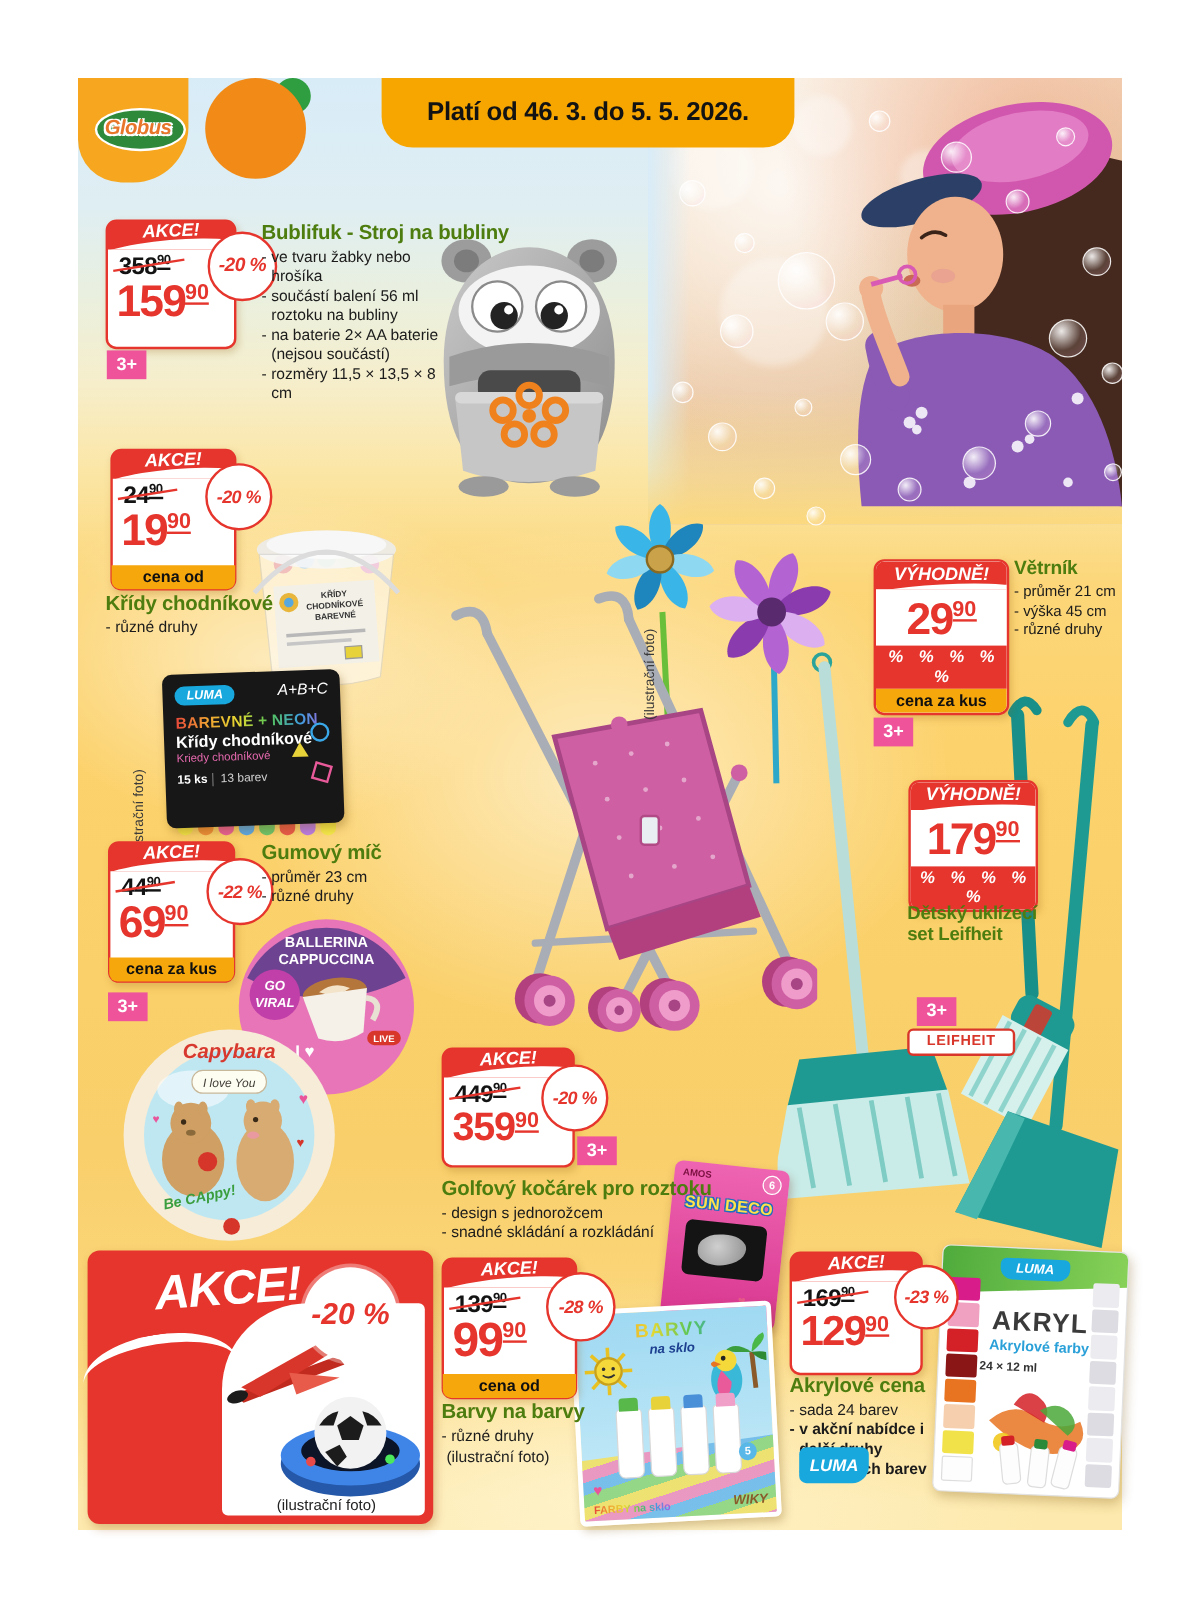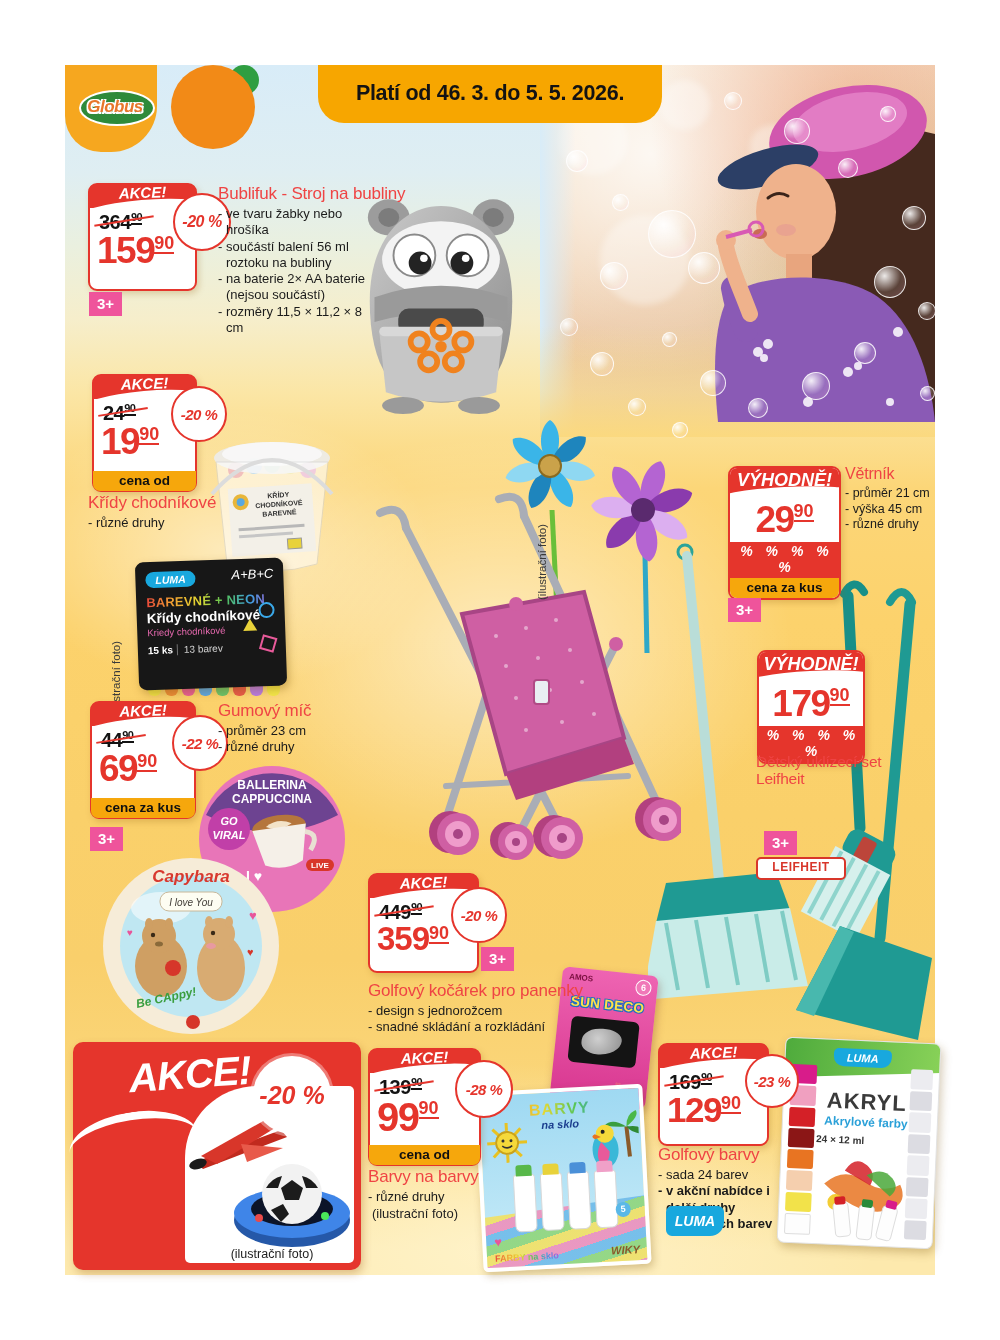--- a/index.html
+++ b/index.html
@@ -69,36 +69,36 @@
            border-top:2.5px solid #e5352c;transform:rotate(-9deg)}
   .pb-new{display:flex;align-items:flex-start;color:#e5352c;font-weight:800;line-height:.92;
            margin:1px 0 0 7px;letter-spacing:-1.5px;font-size:37px}
   .pb-new .dec{font-size:18px;margin-top:1px;border-bottom:2.5px solid #e5352c;letter-spacing:0}
   .pb-bar{position:absolute;left:-1px;right:-1px;bottom:-1px;background:#f6a70c;color:#101010;
            font-weight:700;font-size:13.5px;text-align:center;padding:2px 0 3px;border-radius:0 0 7px 7px}
 
   .vybox{position:absolute;background:#fff;border:2px solid #e5352c;border-radius:9px;z-index:4;
            box-shadow:2px 3px 6px rgba(150,100,20,.25);overflow:hidden}
   .vb-head{background:#e5352c;color:#fff;font-weight:800;font-style:italic;text-align:center;
-           font-size:18px;padding:2px 0 4px;position:relative;overflow:hidden}
+           font-size:15px;padding:2px 0 4px;position:relative;overflow:hidden}
   .vb-head::after{content:"";position:absolute;left:-15%;top:19px;width:130%;height:18px;
            background:#fff;border-radius:50%;transform:rotate(-3deg)}
   .vb-price{display:flex;justify-content:center;align-items:flex-start;color:#e5352c;font-weight:800;
            font-size:37px;line-height:.95;letter-spacing:-1.5px;padding:7px 0 5px}
   .vb-price .dec{font-size:18px;margin-top:1px;border-bottom:2.5px solid #e5352c;letter-spacing:0}
   .vb-perc{background:#e5352c;color:#fff;font-weight:800;font-style:italic;text-align:center;
            font-size:14px;padding:1px 0 3px;word-spacing:9px}
   .vb-bar{background:#f6a70c;color:#101010;font-weight:700;font-size:13.5px;text-align:center;
            padding:2px 0 3px}
 
   .age{position:absolute;background:#ef549b;color:#fff;font-weight:800;font-size:15px;line-height:1;
            padding:4px 8px 5px;z-index:5}
 
   .pinfo{position:absolute;z-index:4}
-  .ptitle{font-weight:400;font-size:17px;color:#ef4444;line-height:1.12;letter-spacing:-.2px;
+  .ptitle{font-weight:700;font-size:17px;color:#4d7c0f;line-height:1.12;letter-spacing:-.2px;
            margin-bottom:3px}
   .pdetail{font-size:13px;color:#1b1b1b;line-height:1.25;padding-left:8px;text-indent:-8px}
   .pdetail.bold{font-weight:700}
   .vcap{position:absolute;writing-mode:vertical-rl;transform:rotate(180deg);font-size:11.5px;
            color:#3a3a3a;z-index:4}
   .hcap{position:absolute;font-size:13px;color:#222;z-index:4}
 
   
   .luma-logo{position:absolute;background:#18a8de;color:#fff;font-weight:800;font-style:italic;
            display:flex;align-items:center;justify-content:center;z-index:4;
@@ -275,37 +275,37 @@
 <div class="globus">
   <span>Globus</span>
 </div>
 <div class="datebar">Platí od 46. 3. do 5. 5. 2026.</div>
 
 <div class="pricebox" style="left:88px;top:183px;width:105px;height:104px">
   <div class="pb-head">
     <span class="pb-akce">AKCE!</span>
   </div>
   <div class="pb-old">
-    <span>364</span>
+    <span>358</span>
       <span class="dec">90</span>
   </div>
   <div class="pb-new">
     <span>159</span>
       <span class="dec">90</span>
   </div>
   <div class="pb-circle" style="width:54px;height:54px;right:-36px;top:8px;font-size:16px">-20 %</div>
 </div>
 <div class="age" style="left:89px;top:292px">3+</div>
 <div class="pinfo" style="left:218px;top:184px;width:240px">
   <div class="ptitle">Bublifuk - Stroj na bubliny</div>
   <div style="width:158px">
     <div class="pdetail">- ve tvaru žabky nebo hrošíka</div>
     <div class="pdetail">- součástí balení 56 ml roztoku na bubliny</div>
     <div class="pdetail">- na baterie 2× AA baterie (nejsou součástí)</div>
-    <div class="pdetail">- rozměry 11,5 × 11,2 × 8 cm</div>
+    <div class="pdetail">- rozměry 11,5 × 13,5 × 8 cm</div>
   </div>
 </div>
 
 <svg class="art" style="left:346px;top:186px" width="190" height="230" viewBox="0 0 200 240">
   <defs>
     <linearGradient id="hg" x1="0" y1="0" x2="1" y2="1">
       <stop offset="0" stop-color="#c9c9c9"></stop>
         <stop offset="1" stop-color="#8d8d8d"></stop>
     </linearGradient>
   </defs>
@@ -659,21 +659,21 @@
       <span class="dec">90</span>
   </div>
   <div class="pb-new" style="font-size:33px;letter-spacing:-1px">
     <span>359</span>
       <span class="dec">90</span>
   </div>
   <div class="pb-circle" style="width:52px;height:52px;right:-30px;top:12px;font-size:15px">-20 %</div>
 </div>
 <div class="age" style="left:481px;top:947px">3+</div>
 <div class="pinfo" style="left:368px;top:981px;width:232px">
-  <div class="ptitle">Golfový kočárek pro panenky</div>
+  <div class="ptitle">Golfový kočárek pro roztoku</div>
   <div class="pdetail">- design s jednorožcem</div>
   <div class="pdetail">- snadné skládání a rozkládání</div>
 </div>
 
 <div class="redbox">
   <div class="rb-white"></div>
   <div class="rb-swoosh"></div>
   <div class="rb-akce">AKCE!</div>
   <div class="rb-circle">-20 %</div>
   <svg style="position:absolute;left:116px;top:64px;z-index:2" width="100" height="72" viewBox="0 0 100 72">
@@ -787,21 +787,21 @@
     <span>169</span>
       <span class="dec">90</span>
   </div>
   <div class="pb-new" style="font-size:35px">
     <span>129</span>
       <span class="dec">90</span>
   </div>
   <div class="pb-circle" style="width:50px;height:50px;right:-32px;top:9px;font-size:15px">-23 %</div>
 </div>
 <div class="pinfo" style="left:658px;top:1145px;width:132px">
-  <div class="ptitle">Golfový barvy</div>
+  <div class="ptitle">Akrylové cena</div>
   <div class="pdetail">- sada 24 barev</div>
   <div class="pdetail bold">- v akční nabídce i další druhy akrylových barev</div>
 </div>
 <div class="luma-logo" style="left:666px;top:1206px;width:58px;height:30px;font-size:14px">LUMA</div>
 
 <div class="akrylpack">
   <div class="ap-band"></div>
   <div class="ap-pill">LUMA</div>
   <div class="ap-title">AKRYL</div>
   <div class="ap-sub">Akrylové farby</div>

